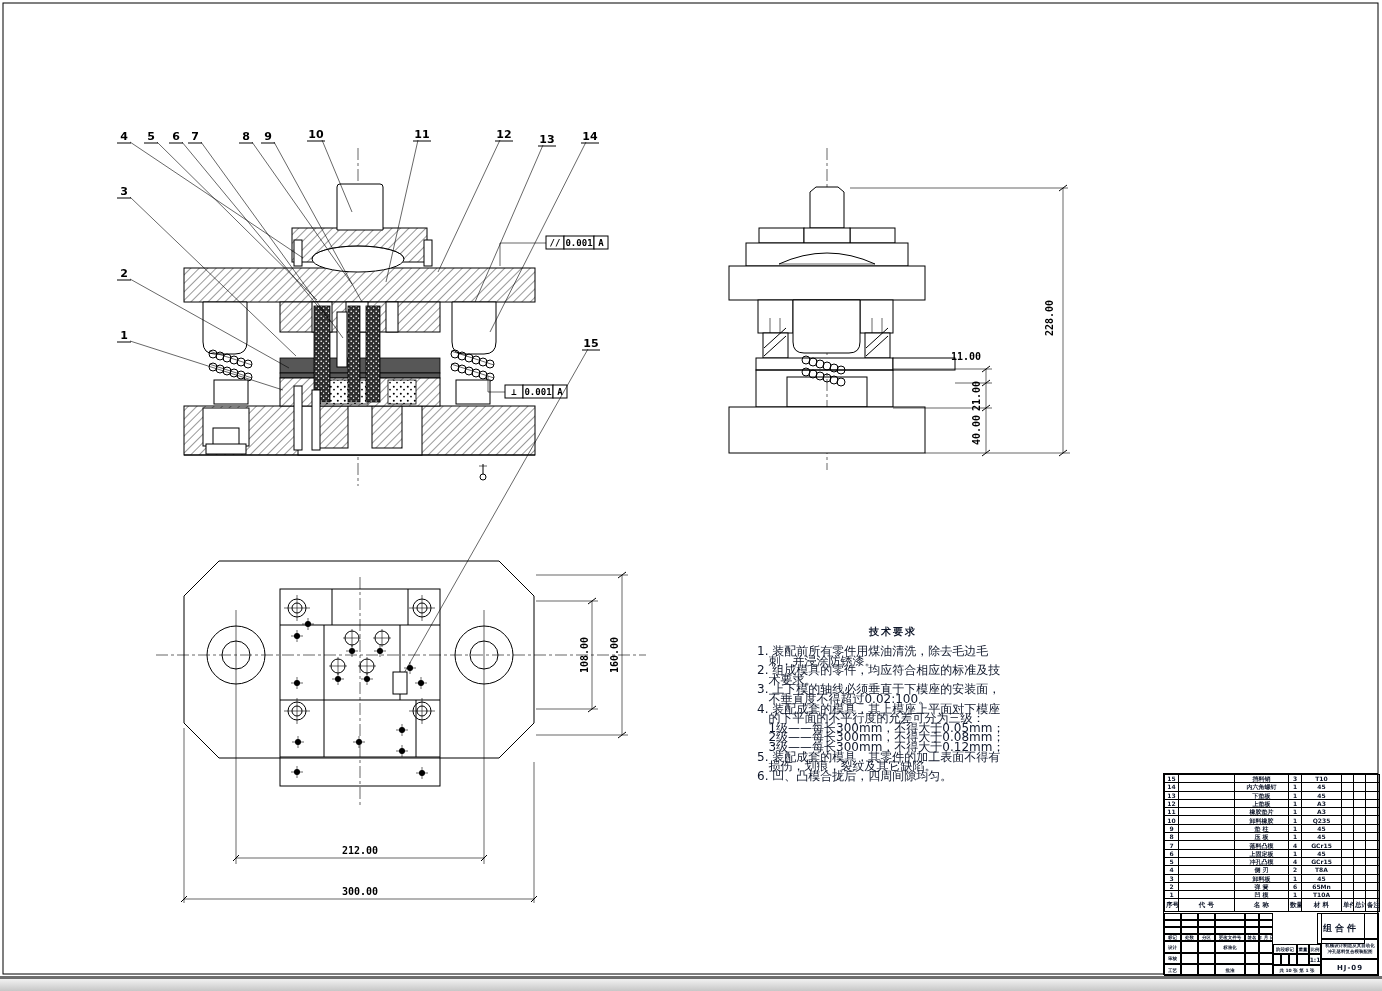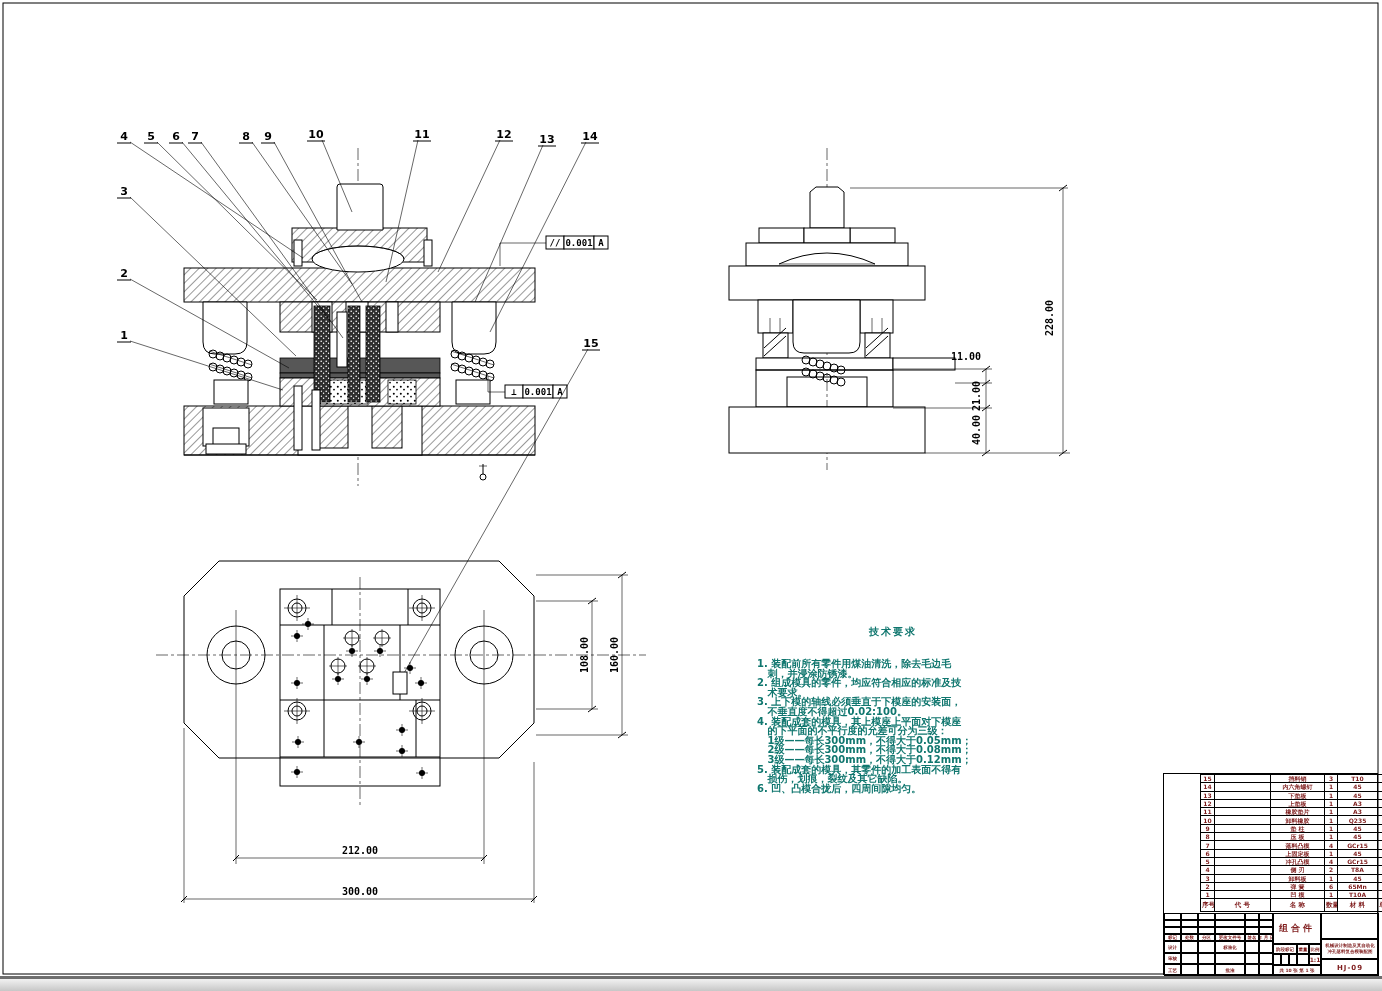--- a/index.html
+++ b/index.html
@@ -12,36 +12,36 @@
   .cl{stroke:#000;stroke-width:.6;stroke-dasharray:12 3 3 3;fill:none;}
   .hatchf{fill:url(#hatch);stroke:#000;stroke-width:1;}
   .punchf{fill:url(#punchp);stroke:#000;stroke-width:.8;}
   .rubberf{fill:url(#rubberp);stroke:#000;stroke-width:.8;}
   .dark{fill:#575757;stroke:#000;stroke-width:.8;}
   .dtext{font:bold 10px "DejaVu Sans Mono",monospace;fill:#000;}
   .ctext{font:bold 11px "DejaVu Sans",sans-serif;fill:#000;}
   .ftext{font:bold 9px "DejaVu Sans Mono",monospace;fill:#000;}
 
   
-  .techreq{position:absolute;left:757px;top:625px;width:272px;color:#0f766e;}
+  .techreq{position:absolute;left:757px;top:625px;width:272px;color:#0f172a;}
   .tr-title{text-align:center;font-size:10px;font-weight:bold;letter-spacing:2px;}
-  .tr-body{white-space:pre;font-size:10px;font-weight:bold;line-height:9.6px;margin-top:20px;}
+  .tr-body{white-space:pre;font-size:12px;font-weight:normal;line-height:9.6px;margin-top:8px;}
 
   
   .bomwrap{position:absolute;left:1163px;top:773px;width:215px;height:202px;
-           border:1.5px solid #000;box-sizing:border-box;background:#fff;color:#7f1d1d;padding-left:36px;}
+           border:1.5px solid #000;box-sizing:border-box;background:#fff;color:#0f172a;}
   table.bom{border-collapse:collapse;table-layout:fixed;width:100%;}
   table.bom td{border:0.5px solid #000;font-size:6px;font-weight:bold;line-height:7px;
                height:7.3px;padding:0 1px;overflow:hidden;white-space:nowrap;text-align:center;}
   table.bom tr.hdr td{height:12px;font-size:6.5px;}
   .tb{position:absolute;left:0;top:139px;width:215px;height:63px;}
   .tb .cell{position:absolute;border:0.5px solid #000;box-sizing:border-box;
             font-size:4.5px;font-weight:bold;display:flex;align-items:center;
             justify-content:center;text-align:center;overflow:hidden;white-space:nowrap;}
-  .tb .big{font-size:9px;letter-spacing:3px;}
+  .tb .big{font-size:9px;letter-spacing:3px;margin-left:44px;}
   .tb .mid{font-size:6px;}
   .tb .dno{font-size:7px;letter-spacing:1px;}
   .tb .org{flex-direction:column;line-height:6px;font-size:4.5px;}
 
   .bottombar{position:absolute;left:0;top:976px;width:1382px;height:15px;
              background:linear-gradient(#f2f2f2,#c7c7c7);border-top:3px solid #6e6e6e;
              box-sizing:border-box;}
 </style>
 </head>
 <body>

